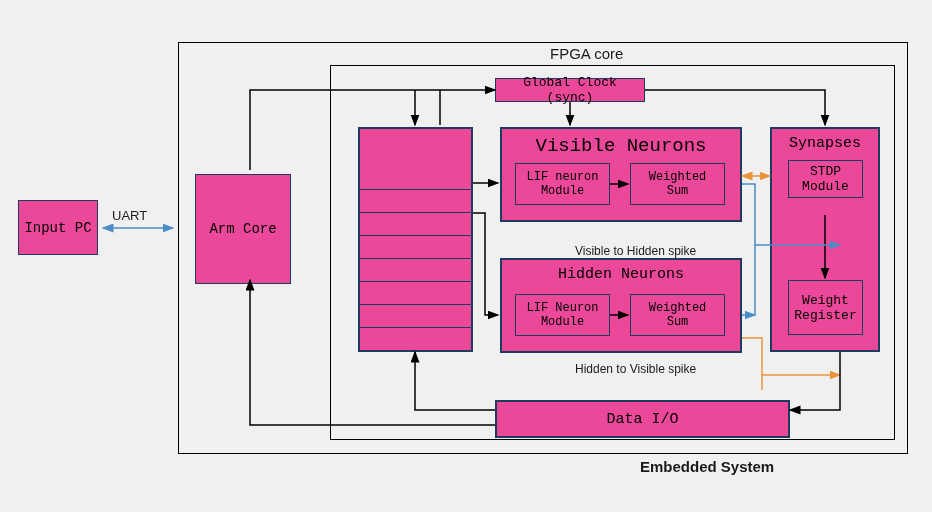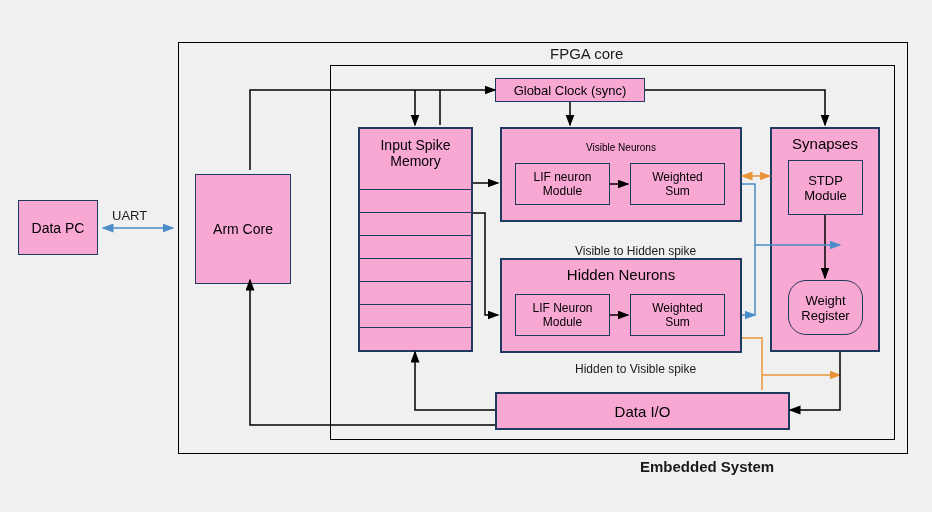--- a/index.html
+++ b/index.html
@@ -7,25 +7,26 @@
       width: 932px;
       height: 512px;
       background: #f0f0f0;
       font-family: Arial, sans-serif;
       position: relative;
       font-size: 14px;
     }
     .box {
       position: absolute;
       border: 1.5px solid #1f3a5f;
-      background: #f9a8d4;
+      background: #ec4899;
       display: flex;
       align-items: center;
       justify-content: center;
       text-align: center;
+      font-family: Liberation Mono, monospace;
     }
     .box-dark {
       border: 2px solid #1f3a5f;
     }
     .label {
       position: absolute;
       color: #1a1a1a;
     }
     svg.connector {
       position: absolute;
@@ -40,53 +41,51 @@
       left: 0;
       right: 0;
       height: 1px;
       background: #1f3a5f;
     }
   </style>
 </head>
 <body>
 
 <div class="box" style="left:18px; top:200px; width:80px; height:55px;">
-  <span>Data PC</span>
+  <span>Input PC</span>
 </div>
 
 <div class="label" style="left:112px; top:208px; font-size:13px;">UART</div>
 
 <div style="position:absolute; left:178px; top:42px; width:730px; height:412px; border:1.5px solid #000;"></div>
 <div class="label" style="left:640px; top:458px; font-size:15px;font-weight:bold;">Embedded System</div>
 
 <div class="box" style="left:195px; top:174px; width:96px; height:110px;">
   <span>Arm Core</span>
 </div>
 
 <div style="position:absolute; left:330px; top:65px; width:565px; height:375px; border:1.5px solid #000;"></div>
 <div class="label" style="left:550px; top:45px; font-size:15px;text-align:right;">FPGA core</div>
 
 <div class="box" style="left:495px; top:78px; width:150px; height:24px; font-size:13px;">
   <span>Global Clock (sync)</span>
 </div>
 
 <div class="box box-dark" style="left:358px; top:127px; width:115px; height:225px; align-items:flex-start; padding-top:8px; white-space:pre-line;">
-  <span style="white-space:pre-line;">Input Spike
-Memory</span>
   <div class="memory-line" style="top:60px;"></div>
   <div class="memory-line" style="top:83px;"></div>
   <div class="memory-line" style="top:106px;"></div>
   <div class="memory-line" style="top:129px;"></div>
   <div class="memory-line" style="top:152px;"></div>
   <div class="memory-line" style="top:175px;"></div>
   <div class="memory-line" style="top:198px;"></div>
 </div>
 
 <div class="box box-dark" style="left:500px; top:127px; width:242px; height:95px; align-items:flex-start; padding-top:6px;">
-  <span style="font-size:10px;margin-top:7px;">Visible Neurons</span>
+  <span style="font-size:19px;">Visible Neurons</span>
 </div>
 <div class="box" style="left:515px; top:163px; width:95px; height:42px; font-size:12px; white-space:pre-line;">
   <span style="white-space:pre-line;">LIF neuron
 Module</span>
 </div>
 <div class="box" style="left:630px; top:163px; width:95px; height:42px; font-size:12px; white-space:pre-line;">
   <span style="white-space:pre-line;">Weighted
 Sum</span>
 </div>
 
@@ -102,30 +101,30 @@
 <div class="box" style="left:630px; top:294px; width:95px; height:42px; font-size:12px; white-space:pre-line;">
   <span style="white-space:pre-line;">Weighted
 Sum</span>
 </div>
 
 <div class="label" style="left:575px; top:362px; font-size:12px;">Hidden to Visible spike</div>
 
 <div class="box box-dark" style="left:770px; top:127px; width:110px; height:225px; align-items:flex-start; padding-top:6px;">
   <span style="font-size:15px;">Synapses</span>
 </div>
-<div class="box" style="left:788px; top:160px; width:75px; height:55px; font-size:13px; white-space:pre-line;">
+<div class="box" style="left:788px; top:160px; width:75px; height:38px; font-size:13px; white-space:pre-line;">
   <span style="white-space:pre-line;">STDP
 Module</span>
 </div>
-<div class="box" style="left:788px; top:280px; width:75px; height:55px; font-size:13px; white-space:pre-line;border-radius:18px;">
+<div class="box" style="left:788px; top:280px; width:75px; height:55px; font-size:13px; white-space:pre-line;">
   <span style="white-space:pre-line;">Weight
 Register</span>
 </div>
 
-<div class="box box-dark" style="left:495px; top:392px; width:295px; height:38px; font-size:15px;">
+<div class="box box-dark" style="left:495px; top:400px; width:295px; height:38px; font-size:15px;">
   <span>Data I/O</span>
 </div>
 
 <svg class="connector">
   <defs>
     <marker id="arrow-black" markerWidth="8" markerHeight="8" refX="7" refY="3" orient="auto">
       <path d="M0,0 L8,3 L0,6 Z" fill="#000"></path>
     </marker>
     <marker id="arrow-blue" markerWidth="8" markerHeight="8" refX="7" refY="3" orient="auto">
       <path d="M0,0 L8,3 L0,6 Z" fill="#4a8cc8"></path>

